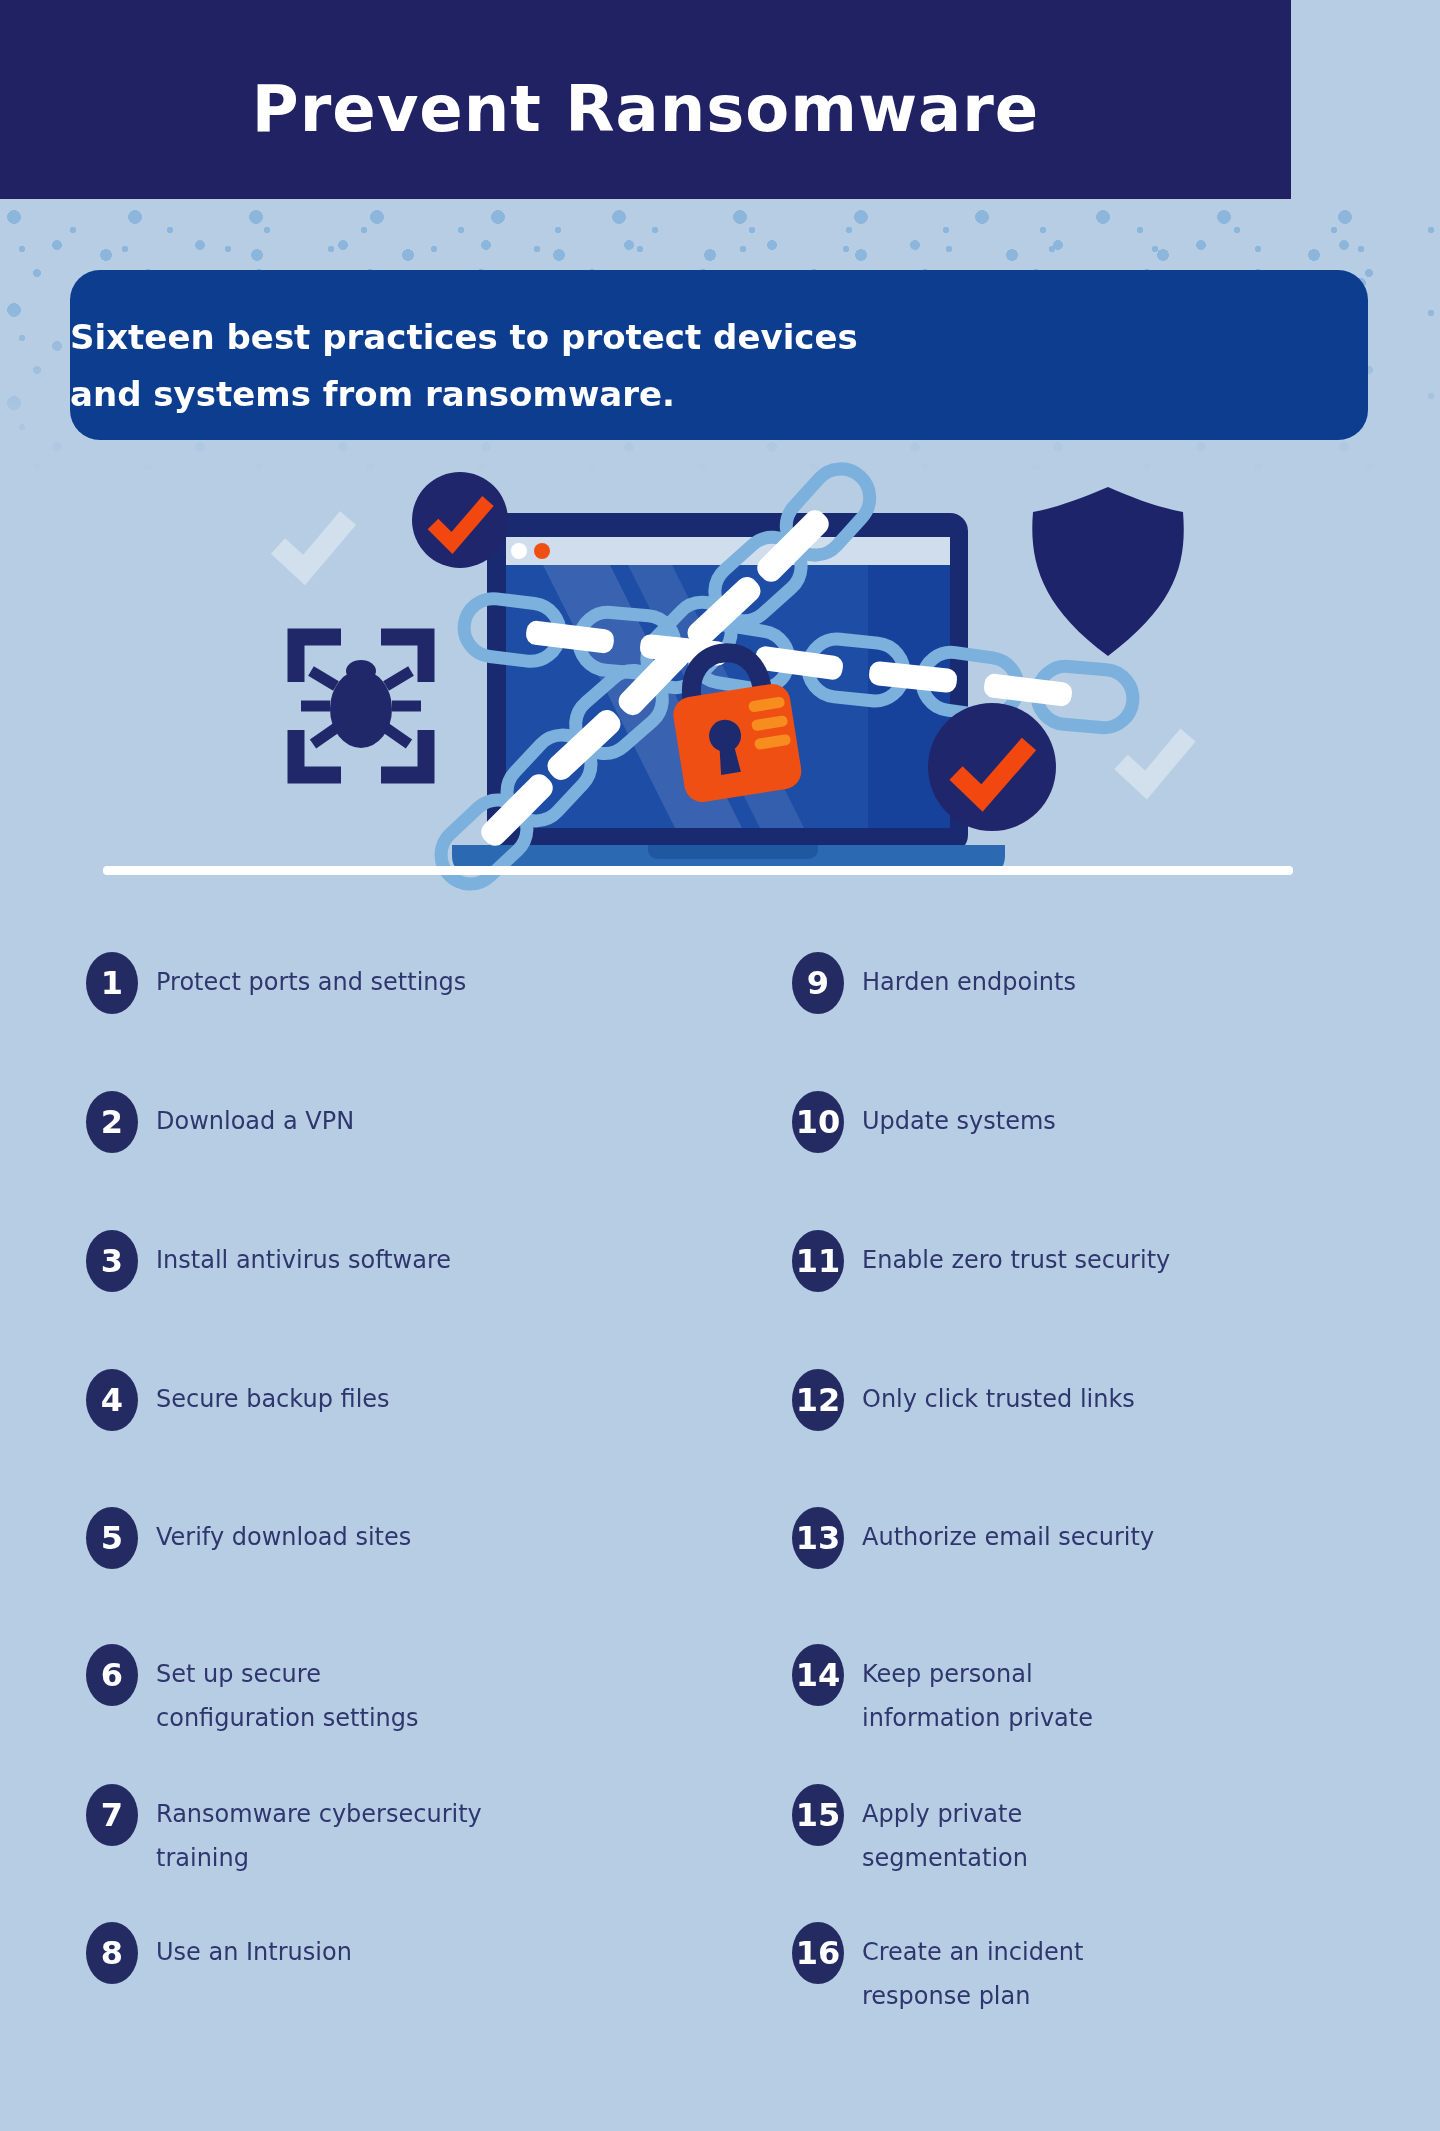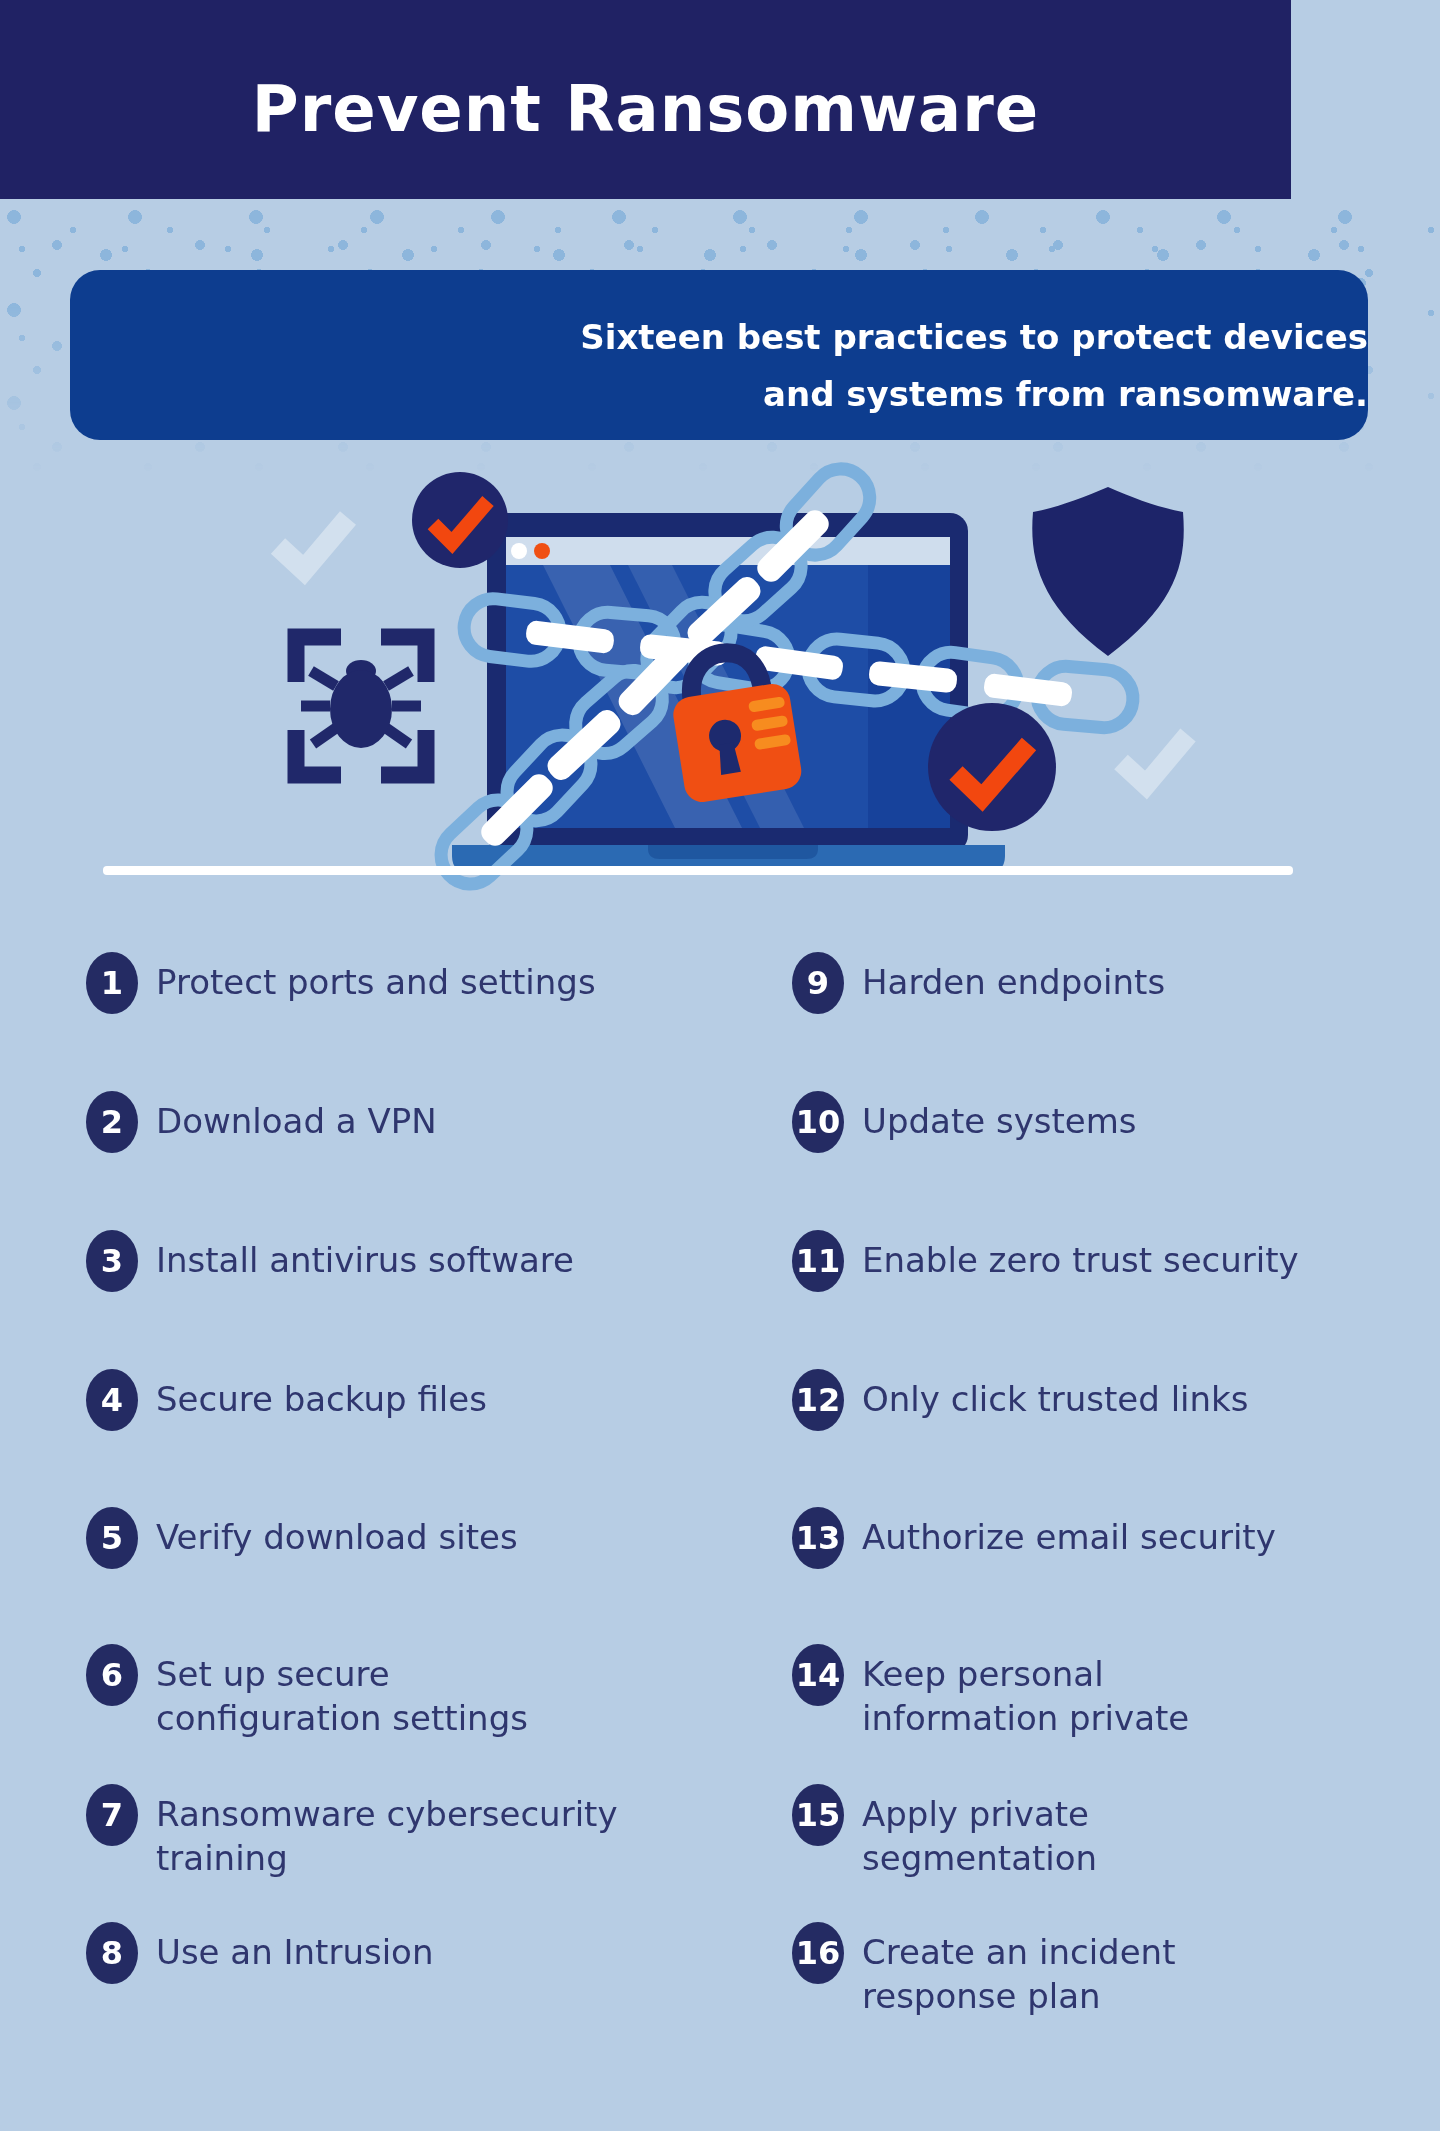--- a/index.html
+++ b/index.html
@@ -30,34 +30,34 @@
     background-size:121px 93px,143px 101px,89px 79px,111px 97px,151px 113px,97px 83px,137px 107px,103px 89px;
     -webkit-mask-image:linear-gradient(#000 0 34%,rgba(0,0,0,.55) 58%,transparent 92%);
     mask-image:linear-gradient(#000 0 34%,rgba(0,0,0,.55) 58%,transparent 92%);
   }
   .intro-box{
     position:absolute;left:70px;top:270px;width:1298px;height:170px;
     background:#0d3d8f;border-radius:30px;
     padding-top:39px;box-sizing:border-box;
   }
   .intro-box .line{
-    text-align:right;color:#ffffff;font-size:34px;font-weight:bold;
+    text-align:left;color:#ffffff;font-size:34px;font-weight:bold;
     line-height:57px;
   }
   .illustration{position:absolute;left:0;top:440px;width:1440px;height:470px;}
   .list-item{
     position:absolute;display:flex;gap:18px;width:640px;
   }
   .num-badge{
     flex:none;width:52px;height:62px;border-radius:50%;
     background:#242b63;color:#ffffff;font-weight:bold;font-size:32px;
     display:flex;align-items:center;justify-content:center;
   }
   .item-text{
-    font-size:34px;line-height:44px;color:#2f366e;padding-top:8px;
+    font-size:24px;line-height:44px;color:#2f366e;padding-top:8px;
   }
   .item-text .line2:empty{display:none;}
 </style>
 </head>
 <body>
 
 <div class="header">
   <h1>Prevent Ransomware</h1>
 </div>
 

